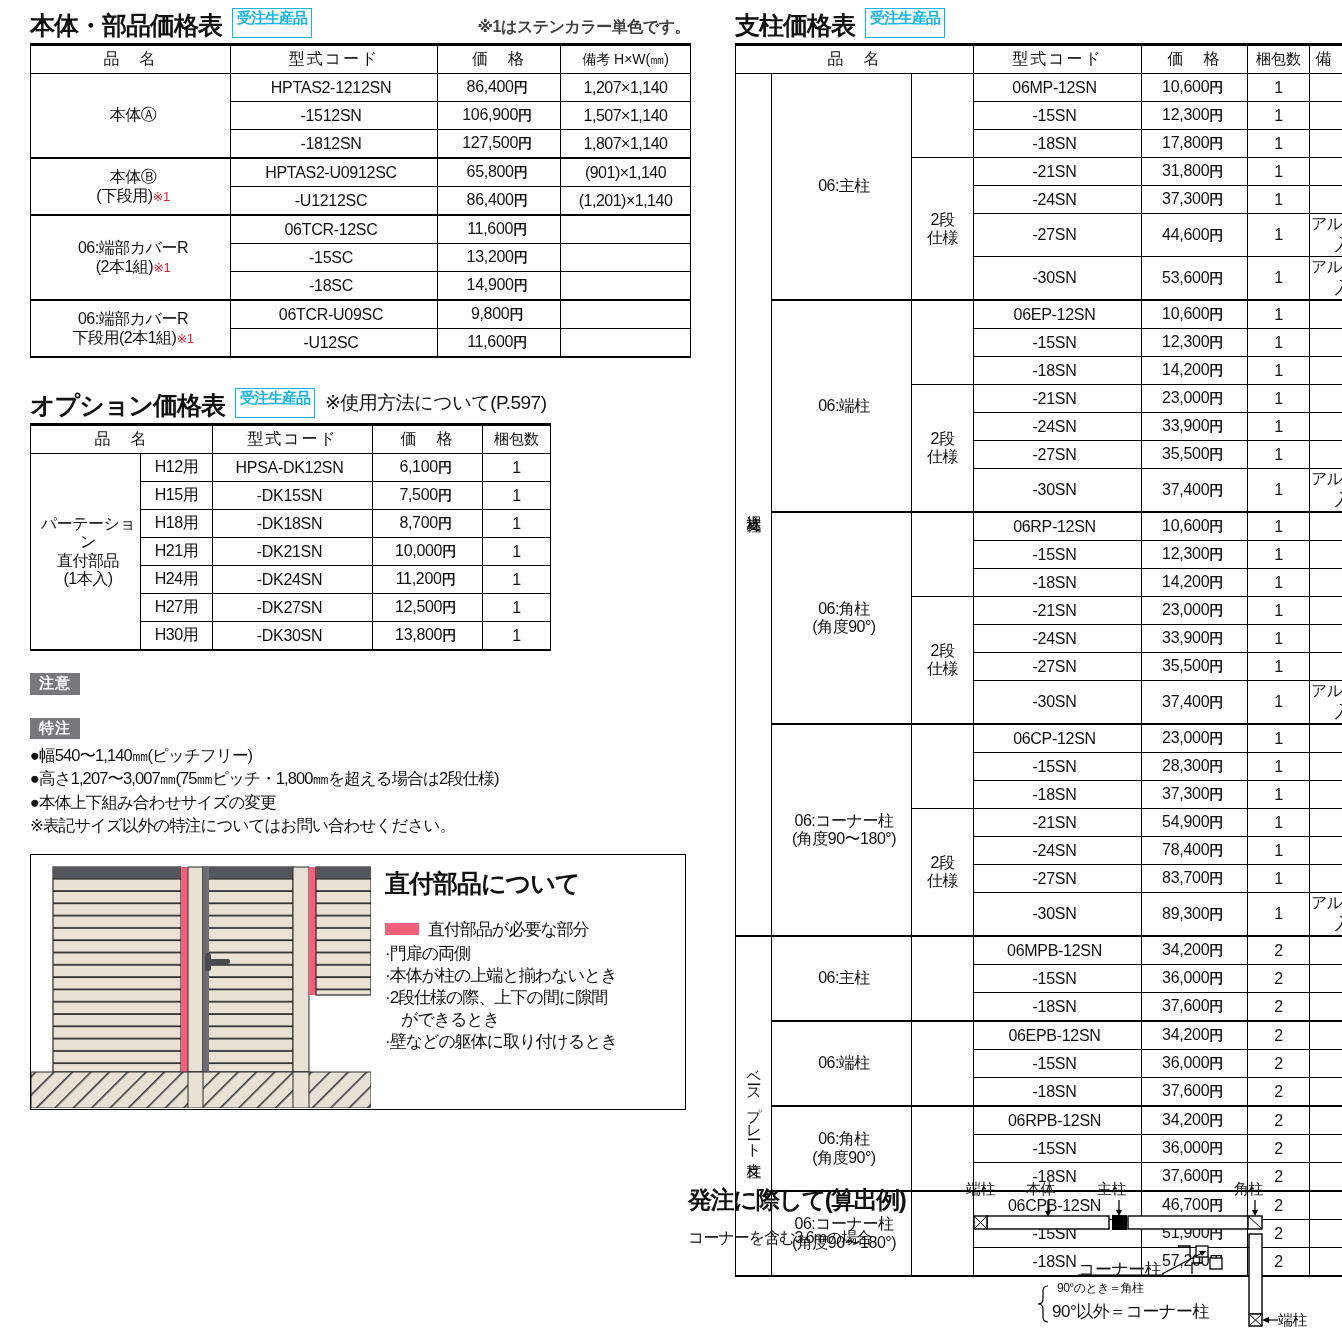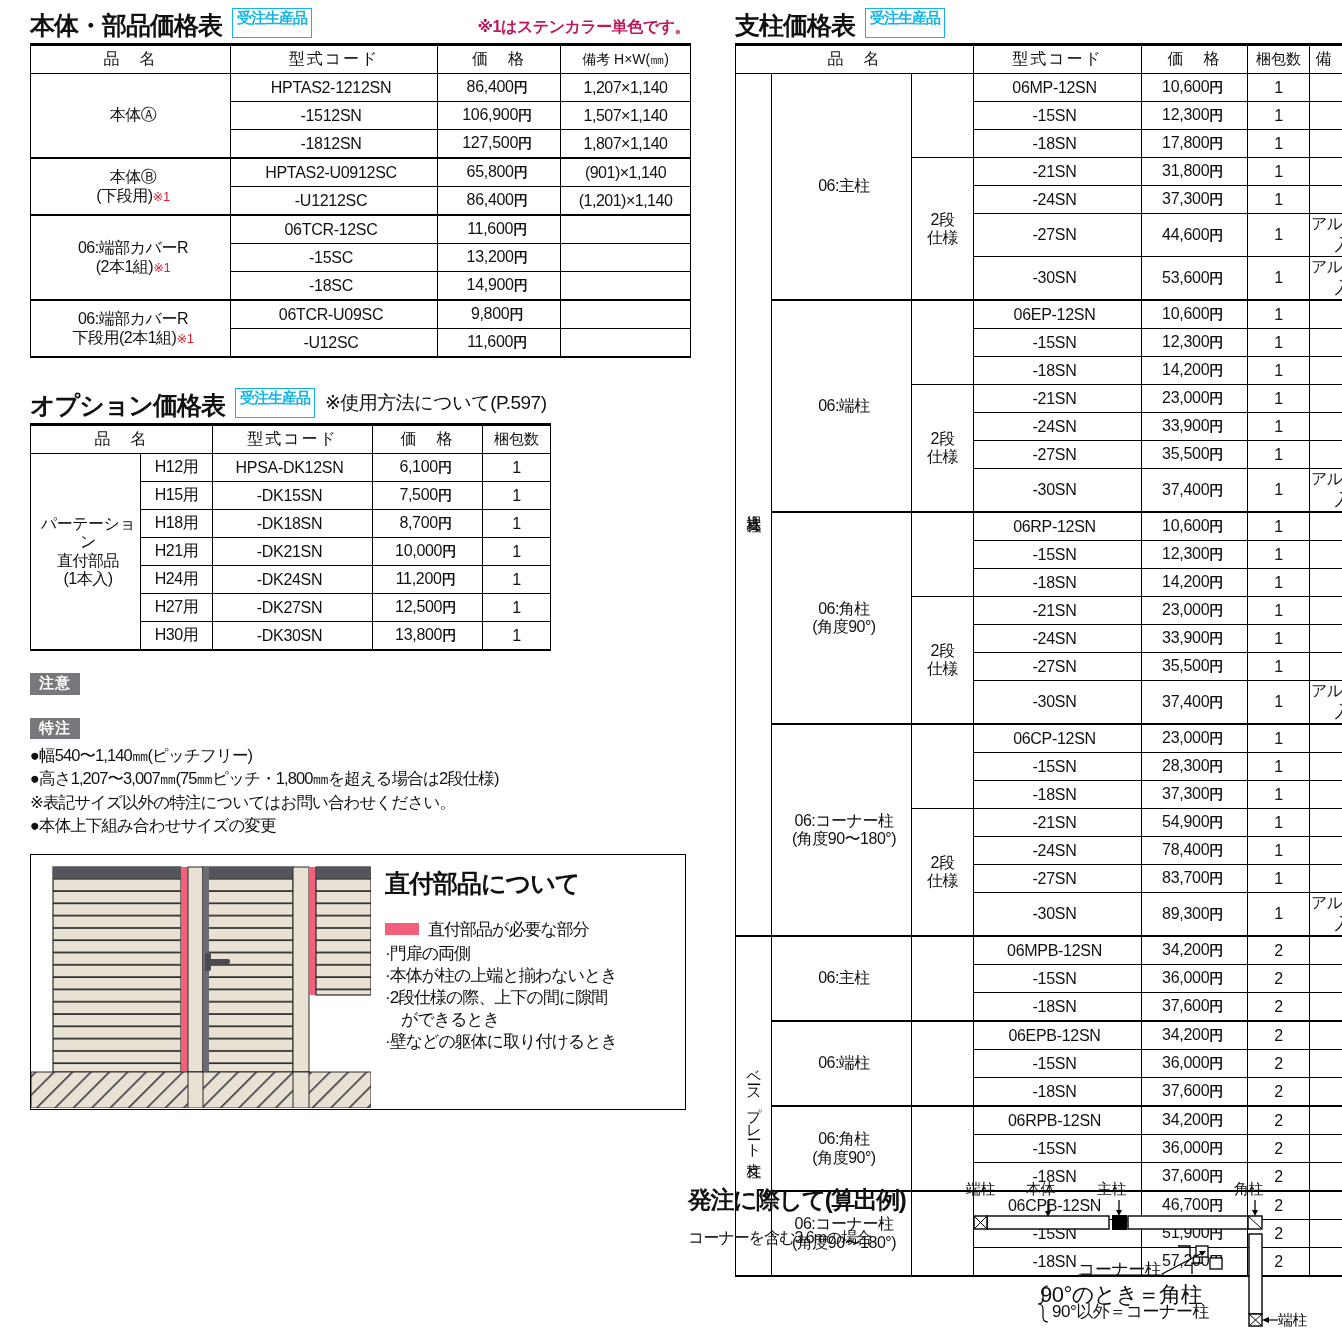--- a/index.html
+++ b/index.html
@@ -12,21 +12,21 @@
   .col-right{position:absolute;left:688px;top:8px;width:640px;margin-left:47px;}
 
   
   .sec-head{display:flex;align-items:flex-end;gap:10px;margin-bottom:5px;}
   .sec-title{font-size:25px;font-weight:bold;letter-spacing:-1px;line-height:1;}
   .badge-order{
     border:1.5px solid #14b4e8;color:#14b4e8;font-size:15px;font-weight:bold;
     padding:1px 4px 12px;line-height:1;letter-spacing:-1px;white-space:nowrap;
   }
   .note-inline{font-size:19px;letter-spacing:-0.5px;padding-bottom:2px;}
-  .note-red{color:#be185d;font-size:16px;font-weight:bold;letter-spacing:-0.5px;}
+  .note-red{color:#404040;font-size:16px;font-weight:bold;letter-spacing:-0.5px;}
   .spacer{flex:1;}
 
   
   table.pt{border-collapse:collapse;width:100%;table-layout:fixed;}
   table.pt td,table.pt th{
     border:1px solid #000;font-size:16px;text-align:center;
     padding:0;height:27px;font-weight:normal;background:#fff;
   }
   table.pt th{font-size:16px;letter-spacing:2px;}
   .thick-top{border-top:3px solid #000 !important;}
@@ -242,22 +242,22 @@
 
   <div style="margin-top:22px">
     <span class="nbadge">注意</span>
   </div>
 
   <div style="margin-top:18px">
     <span class="nbadge">特注</span>
     <div class="nlist" id="special-list">
         <div>●幅540〜1,140㎜(ピッチフリー)</div>
         <div>●高さ1,207〜3,007㎜(75㎜ピッチ・1,800㎜を超える場合は2段仕様)</div>
+        <div>●本体上下組み合わせサイズの変更</div>
         <div>※表記サイズ以外の特注についてはお問い合わせください。</div>
-        <div>●本体上下組み合わせサイズの変更</div>
       </div>
   </div>
 
   <div class="illus-box" style="margin-top:16px">
     <div class="illus-left">
       <svg width="340" height="253" viewBox="0 0 340 253">
         <defs>
           <pattern id="slats" width="10" height="12.3" patternUnits="userSpaceOnUse">
             <rect width="10" height="12.3" fill="#e8e1d4"></rect>
             <rect y="10.6" width="10" height="1.7" fill="#2b2b2b"></rect>
@@ -673,17 +673,17 @@
       <path d="M92 108 q-5 0 -5 5 v8 q0 5 -5 5 q5 0 5 5 v8 q0 5 5 5" fill="none" stroke="#000" stroke-width="1.2"></path>
 
       <line x1="308" y1="142" x2="322" y2="142" stroke="#000" stroke-width="1.2"></line>
       <polygon points="306,142 313,139 313,145" fill="#000"></polygon>
     </svg>
     <span class="dg-lab" style="left:10px;top:2px">端柱</span>
     <span class="dg-lab" style="left:70px;top:2px">本体</span>
     <span class="dg-lab" style="left:141px;top:2px">主柱</span>
     <span class="dg-lab" style="left:278px;top:2px">角柱</span>
     <span class="dg-lab" style="left:122px;top:80px;text-decoration:underline;font-size:17px">コーナー柱</span>
-    <span class="dg-lab" style="left:84px;top:102px;font-size:22px">90°のとき＝角柱</span>
+    <span class="dg-lab" style="left:101px;top:102px;font-size:12px">90°のとき＝角柱</span>
     <span class="dg-lab" style="left:96px;top:122px;font-size:17px">90°以外＝コーナー柱</span>
     <span class="dg-lab" style="left:322px;top:133px">端柱</span>
   </div>
 </div>
 
 </body></html>

